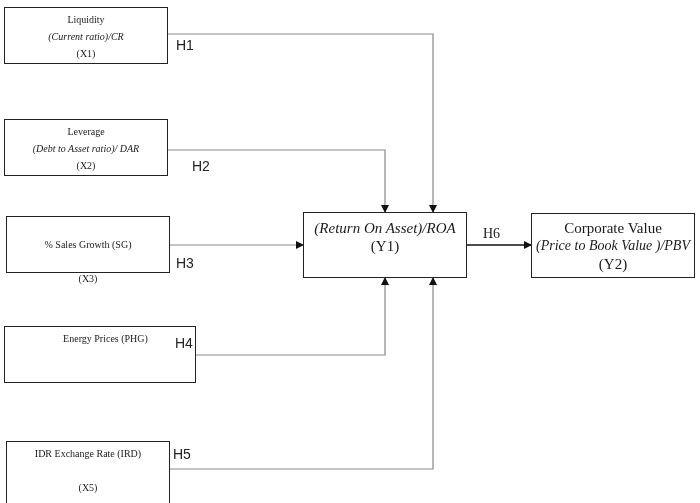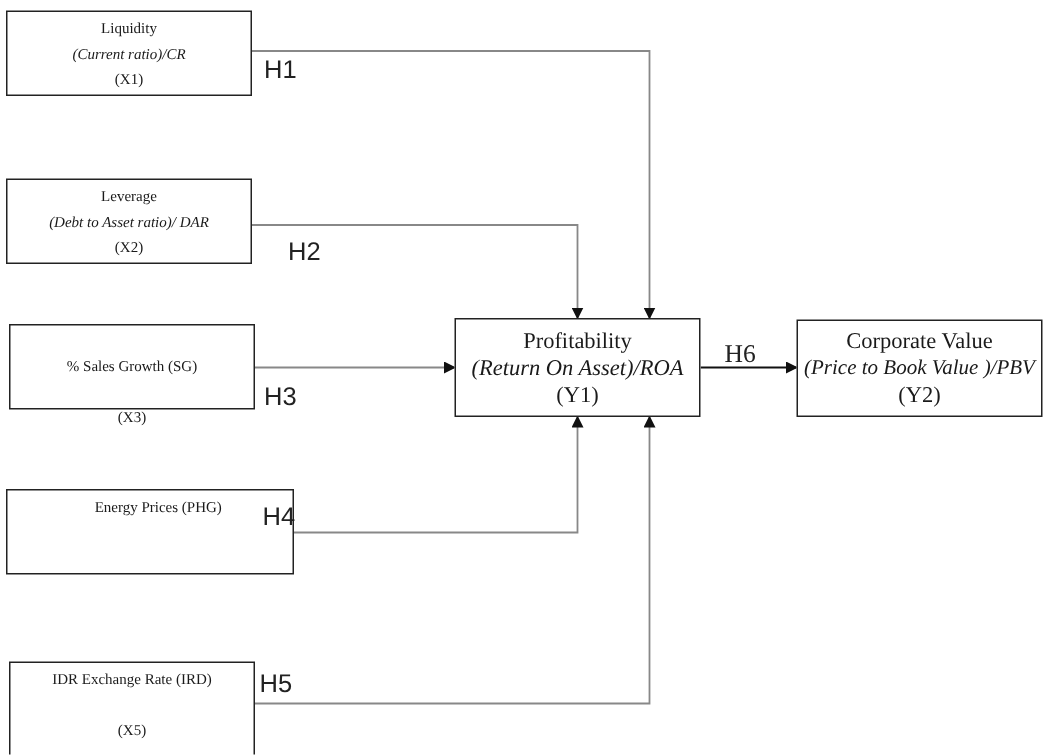--- a/index.html
+++ b/index.html
@@ -1,20 +1,20 @@
 <!DOCTYPE html>
 <html><head>
 <meta charset="utf-8">
 <style>
   html, body { margin:0; padding:0; background:#ffffff; }
   body { width:700px; height:503px; position:relative; overflow:hidden; font-family:"Liberation Serif", serif; color:#1a1a1a; }
   .box { position:absolute; border:1.5px solid #222; box-sizing:border-box; background:#fff; text-align:center; }
   .box .line { display:block; font-size:10px; line-height:17px; }
   .box .it { font-style:italic; }
-  .hlabel { position:absolute; font-family:"Liberation Sans", sans-serif; font-size:17px; color:#222; }
+  .hlabel { position:absolute; font-family:"Liberation Sans", sans-serif; font-size:14px; color:#222; }
   svg.links { position:absolute; left:0; top:0; }
 </style>
 </head>
 <body>
 
 <svg class="links" width="700" height="503">
   <defs>
     <marker id="arr" markerWidth="8" markerHeight="8" refX="7" refY="4" orient="auto" markerUnits="userSpaceOnUse">
       <path d="M0,0 L8,4 L0,8 z" fill="#111"></path>
     </marker>
@@ -50,21 +50,20 @@
   <span class="line">&nbsp;</span>
 </div>
 
 <div class="box" style="left:6px;top:441px;width:164px;height:71px;padding-top:3px;">
   <span class="line">IDR Exchange Rate (IRD)</span>
   <span class="line">&nbsp;</span>
   <span class="line">(X5)</span>
 </div>
 
 <div class="box" style="left:303px;top:212px;width:164px;height:66px;padding-top:6px;">
-  <span class="line" style="font-size:15px;line-height:18px;">Profitability</span>
   <span class="line it" style="font-size:15px;line-height:18px;">(Return On Asset)/ROA</span>
   <span class="line" style="font-size:15px;line-height:18px;">(Y1)</span>
 </div>
 
 <div class="box" style="left:531px;top:213px;width:164px;height:65px;padding-top:5px;">
   <span class="line" style="font-size:15px;line-height:18px;">Corporate  Value</span>
   <span class="line it" style="font-size:14px;line-height:18px;">(Price to Book Value )/PBV</span>
   <span class="line" style="font-size:15px;line-height:18px;">(Y2)</span>
 </div>
 

